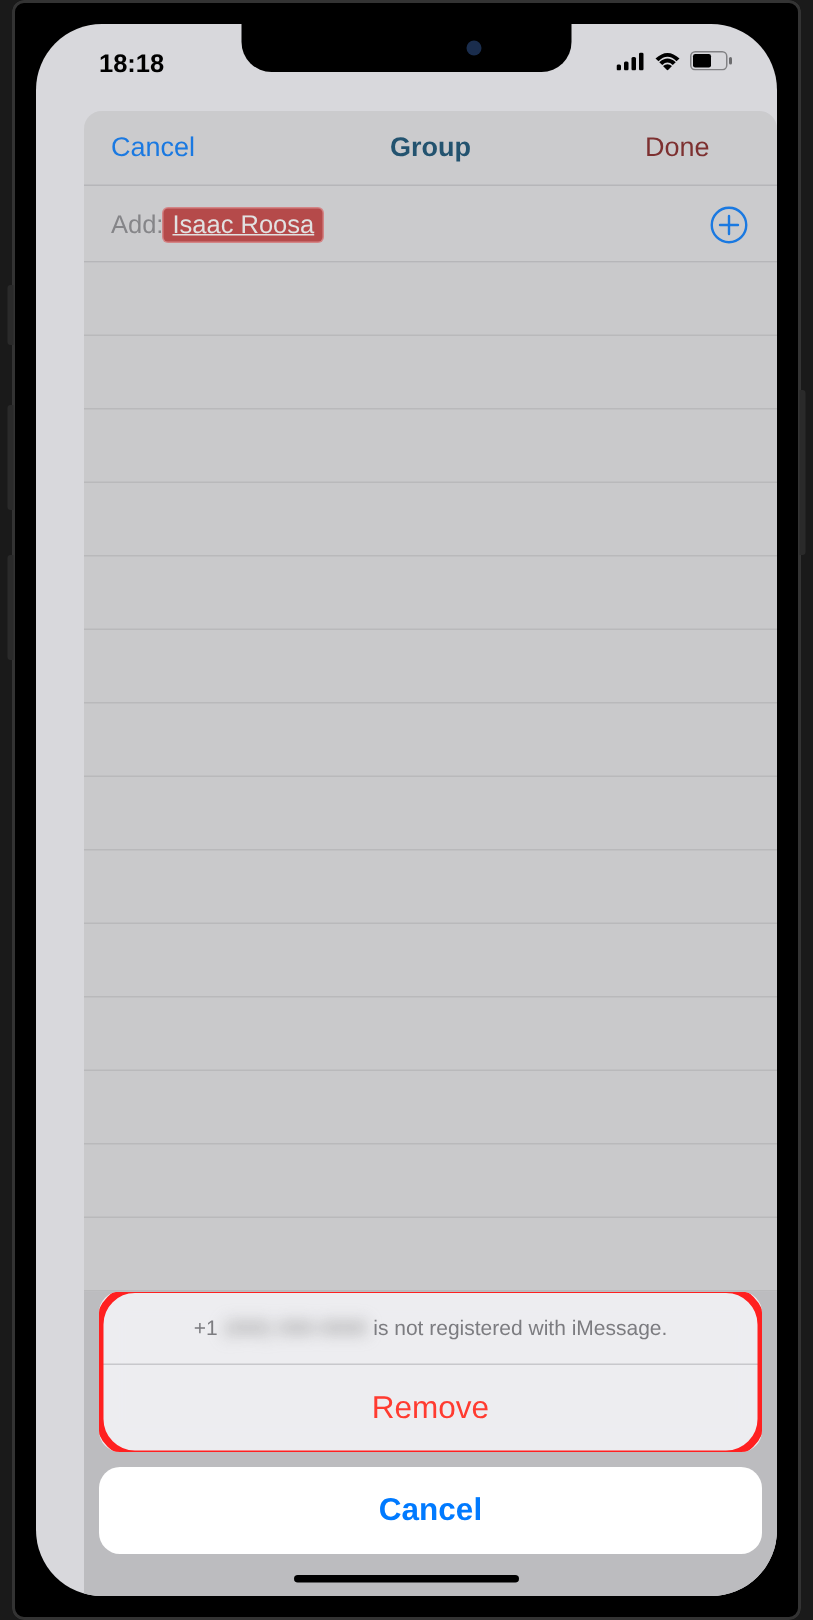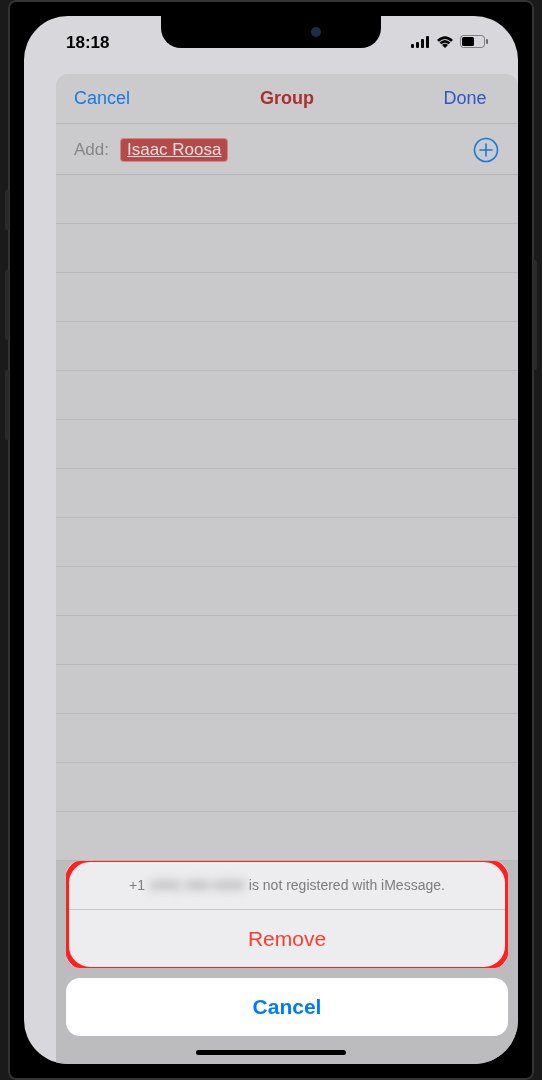--- a/index.html
+++ b/index.html
@@ -132,34 +132,34 @@
       padding: 0 18px;
       background: #e3e3e6;
       border-bottom: 0.5px solid #c8c8cc;
     }
     .nav-btn {
       font-size: 18px;
       color: #007aff;
       min-width: 70px;
     }
     .nav-btn.done {
-      text-align: center;
-      color: #1d4ed8;
+      text-align: left;
+      color: #7f1d1d;
     }
     .nav-title {
       font-size: 18px;
       font-weight: 600;
-      color: #b91c1c;
+      color: #0c4a6e;
     }
     .add-row {
       display: flex;
       align-items: center;
       padding: 12px 18px 10px;
       background: #e3e3e6;
-      gap: 12px;
+      gap: 0;
       border-bottom: 0.5px solid #c8c8cc;
     }
     .add-label {
       font-size: 17px;
       color: #8a8a8e;
     }
     .contact-chip {
       background: #c73e3e;
       color: #fff;
       font-size: 17px;

